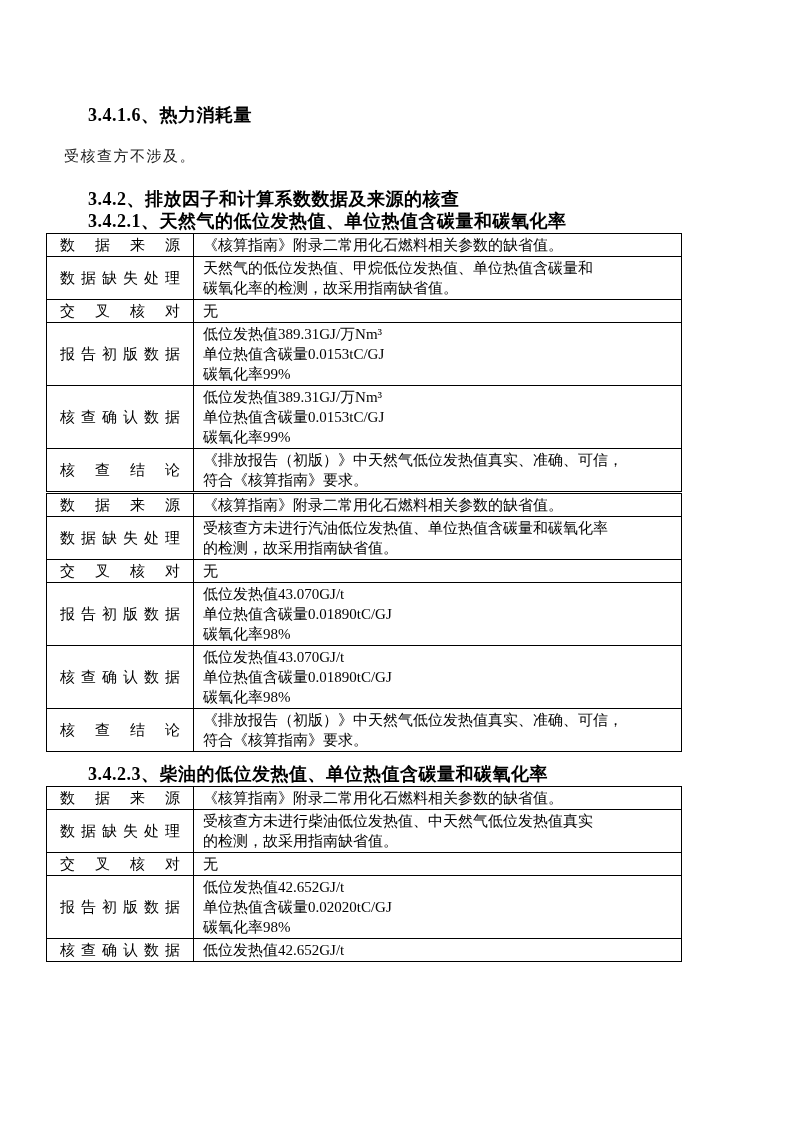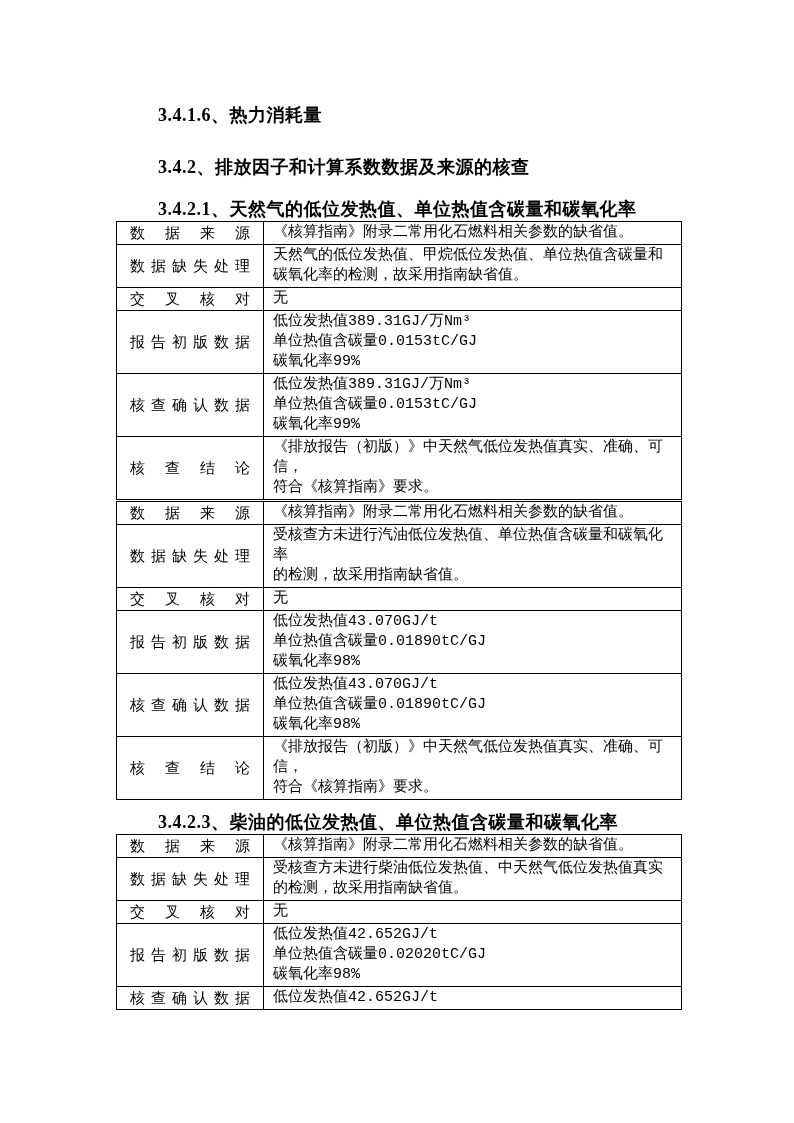--- a/index.html
+++ b/index.html
@@ -6,36 +6,36 @@
     margin: 0;
     padding: 0;
     background: #e8e8e8;
   }
   .page {
     width: 794px;
     height: 1123px;
     margin: 0 auto;
     background: #ffffff;
     box-sizing: border-box;
-    padding: 104px 112px 0 116px;
+    padding: 104px 112px 0 46px;
     font-family: "Liberation Serif", "DejaVu Serif", serif;
     color: #000000;
     overflow: hidden;
     position: relative;
   }
   .heading {
     font-weight: bold;
     font-size: 18px;
     line-height: 22px;
     text-indent: 42px;
     white-space: nowrap;
     letter-spacing: 0.5px;
   }
-  .heading.mt-h2 { margin-top: 30px; }
-  .heading.mt-h3 { margin-top: 20px; }
+  .heading.mt-h2 { margin-top: 22px; }
+  .heading.mt-h3 { }
   .heading.mt-h3b { margin-top: 11px; }
   .para {
     margin: 20px 0 0 0;
     font-size: 15px;
     letter-spacing: 1.5px;
     line-height: 20px;
     text-indent: 18px;
     color: #1a1a1a;
   }
   table.doc-table {
@@ -54,30 +54,30 @@
   td.label {
     width: 120px;
     padding: 1px 13px;
     text-align: justify;
     text-align-last: justify;
     white-space: nowrap;
   }
   td.value {
     padding: 1px 9px;
     white-space: pre-line;
-    font-family: Liberation Mono, monospace;
   }
 </style>
 </head>
 <body>
 
 <div class="page">
 
   <div class="heading">3.4.1.6、热力消耗量</div>
 
+  <p class="para">受核查方不涉及。</p>
 
   <div class="heading mt-h2">3.4.2、排放因子和计算系数数据及来源的核查</div>
 
   <div class="heading mt-h3">3.4.2.1、天然气的低位发热值、单位热值含碳量和碳氧化率</div>
 
   <table class="doc-table">
     <tbody>
       <tr>
         <td class="label">数据来源</td>
         <td class="value">《核算指南》附录二常用化石燃料相关参数的缺省值。</td>

